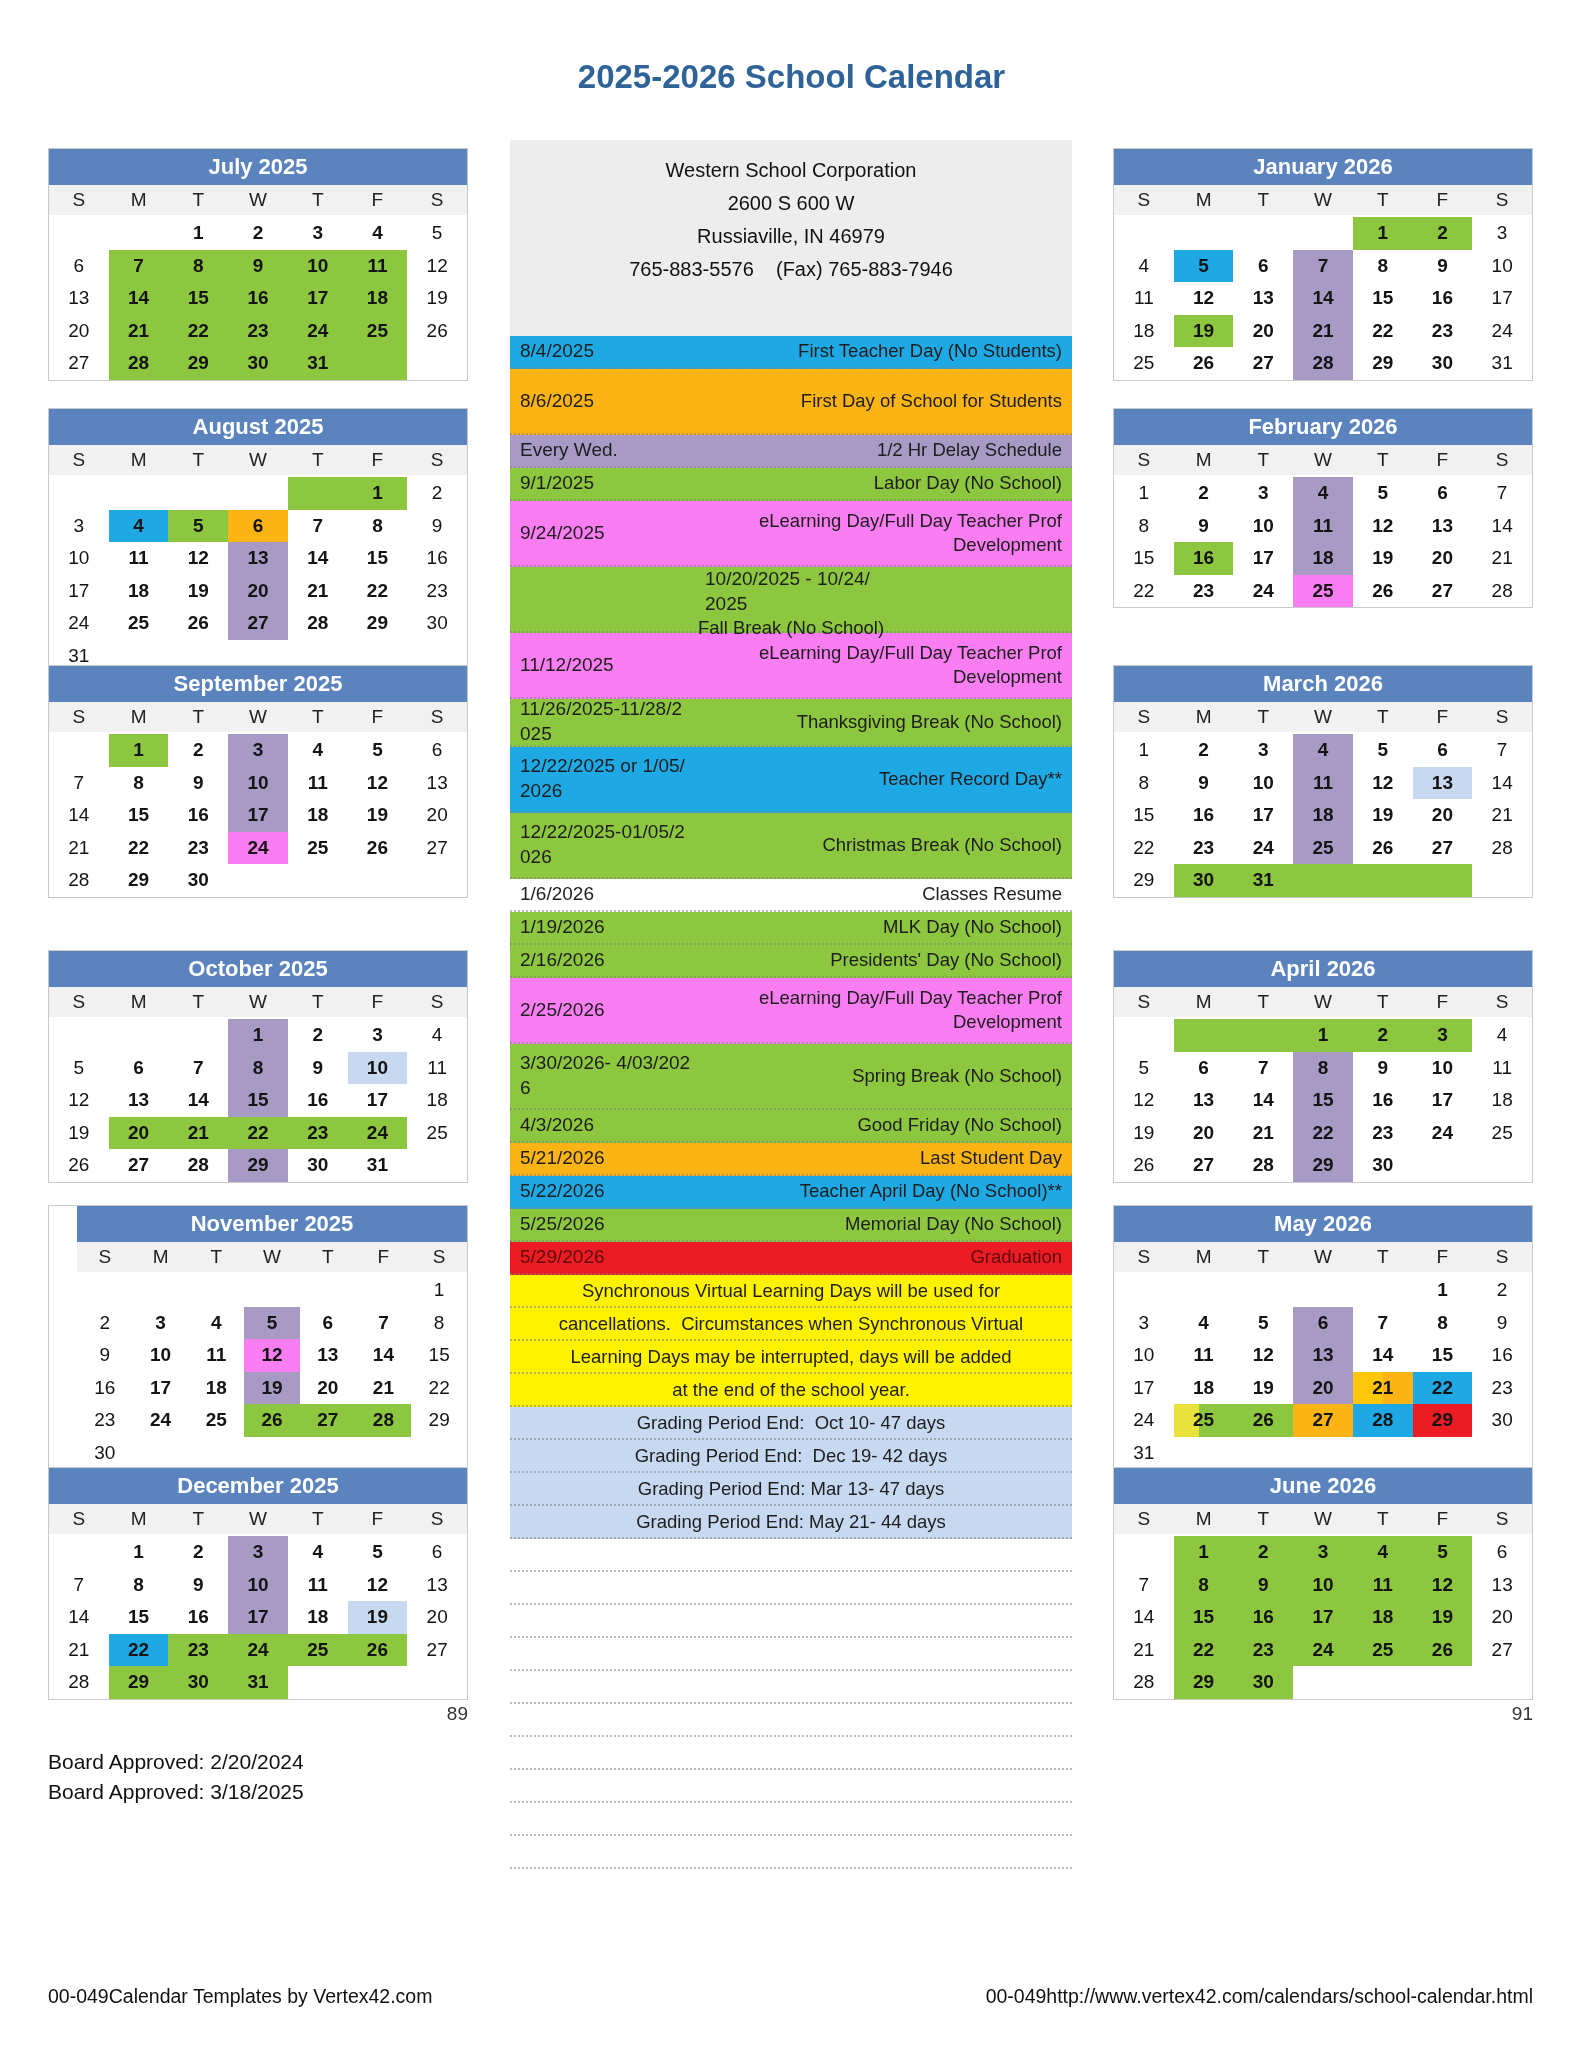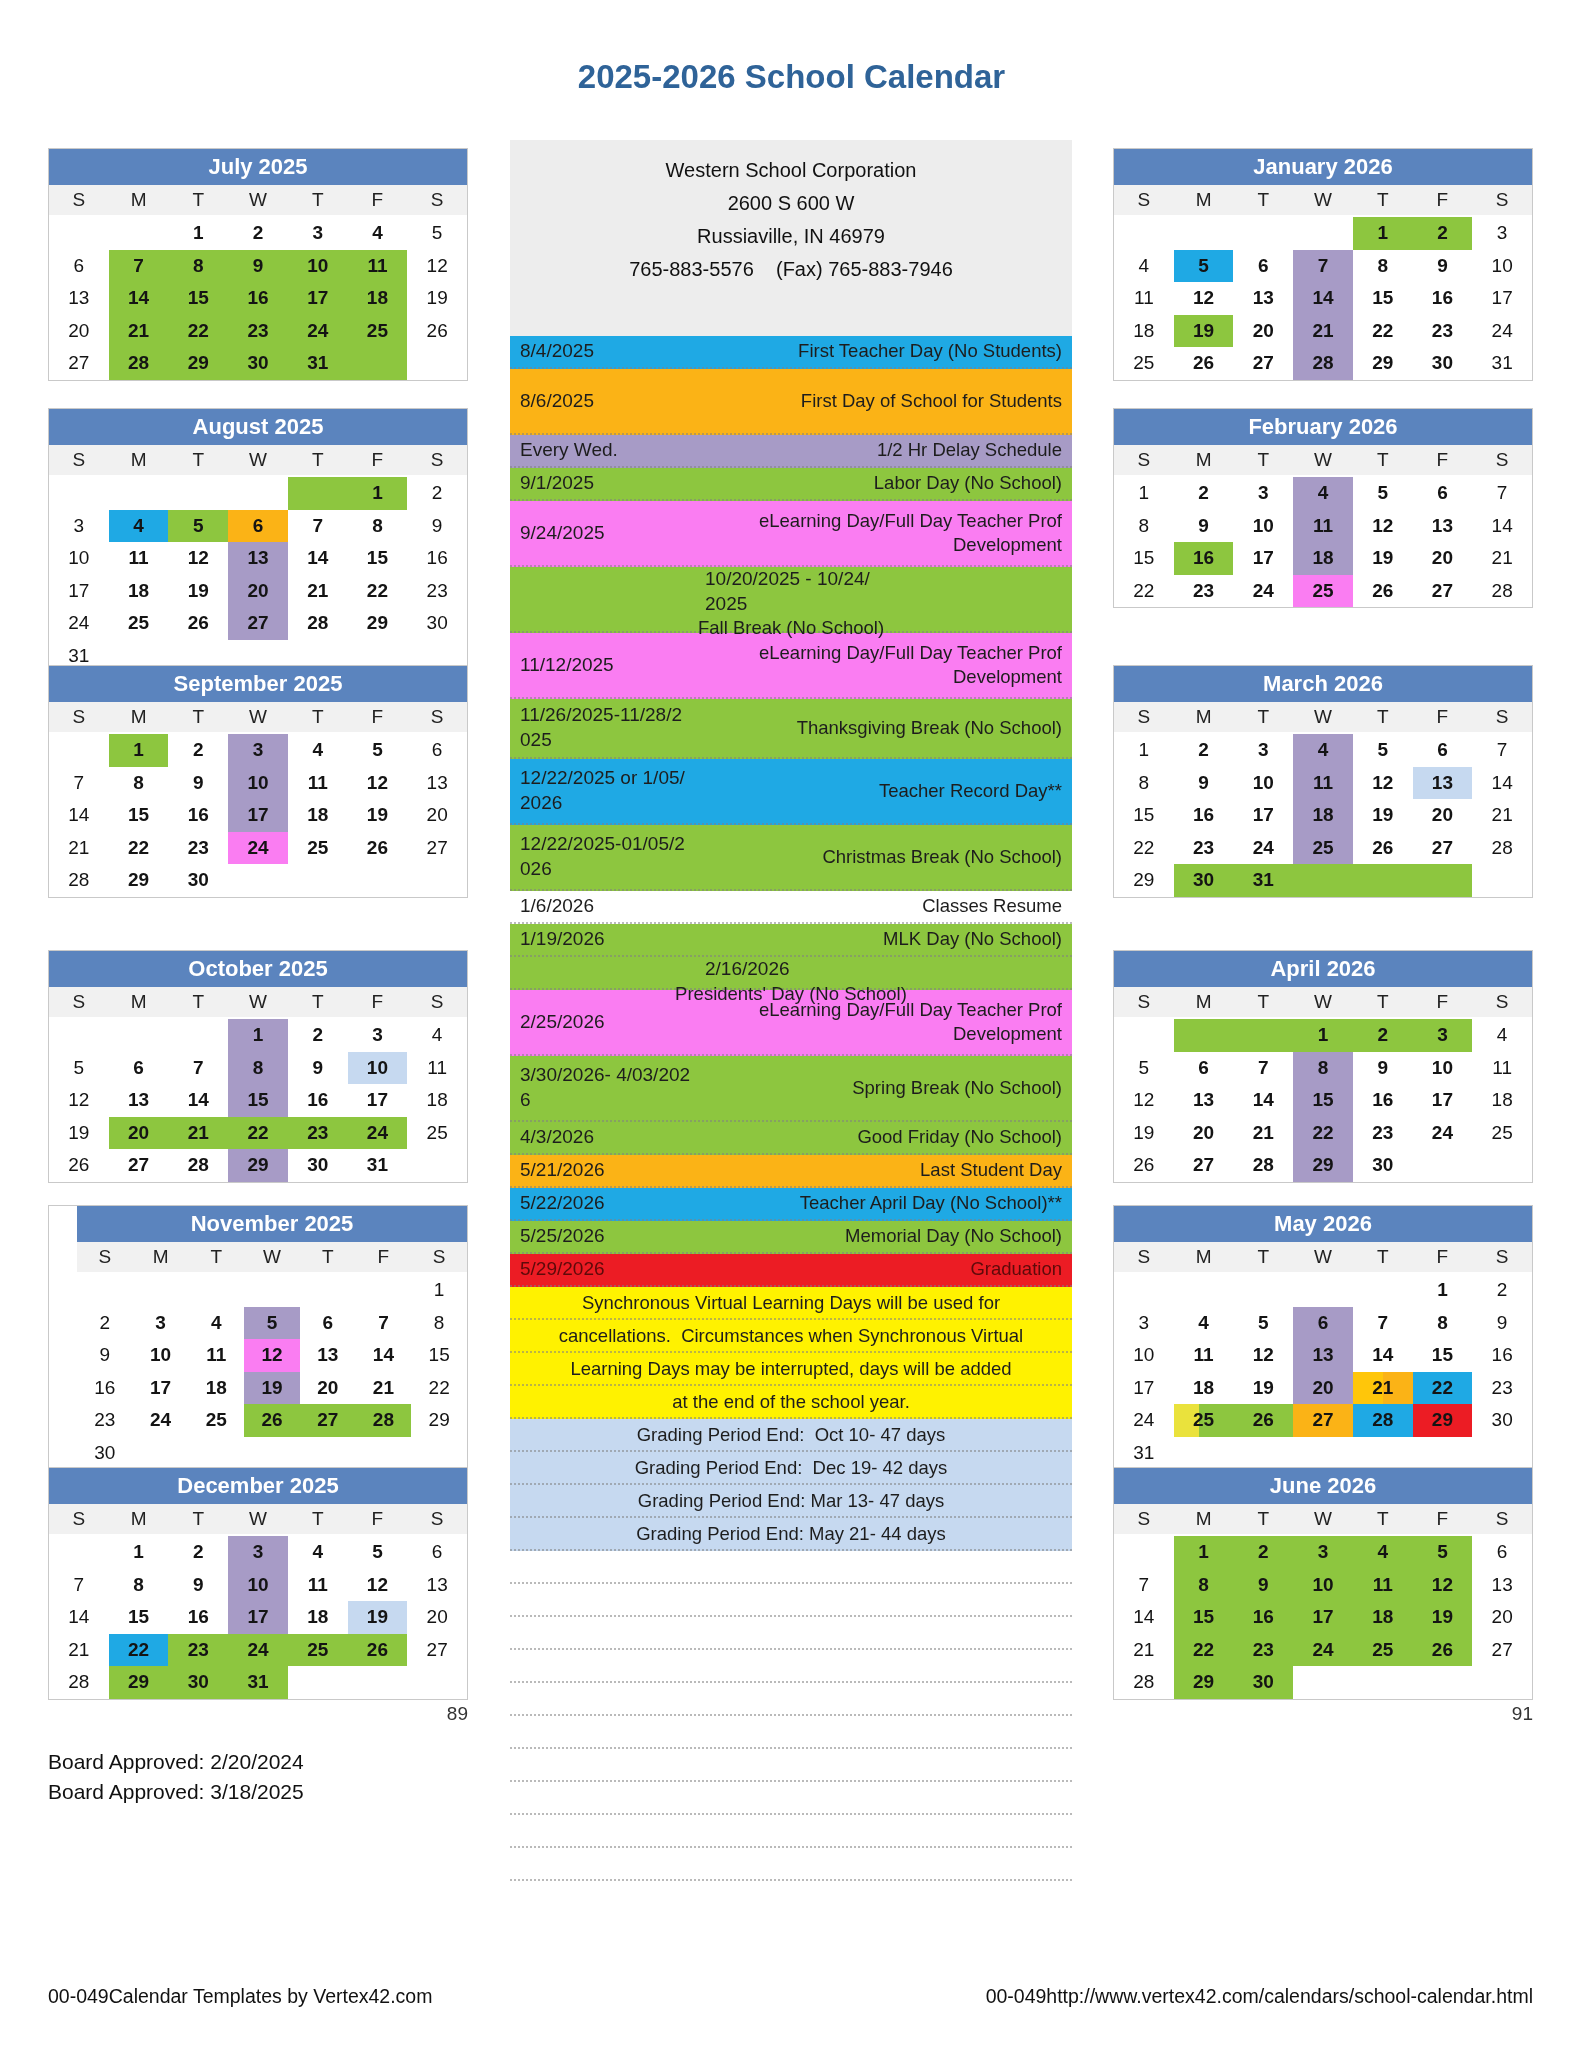--- a/index.html
+++ b/index.html
@@ -83,41 +83,41 @@
         <span class="ev-label">eLearning Day/Full Day Teacher Prof Development</span>
       </div>
       <div class="ev bg-green" style="height: 66px; flex-direction: column;">
         <span class="ev-date">10/20/2025 - 10/24/2025</span>
         <span class="ev-label">Fall Break (No School)</span>
       </div>
       <div class="ev bg-pink" style="height: 66px;">
         <span class="ev-date">11/12/2025</span>
         <span class="ev-label">eLearning Day/Full Day Teacher Prof Development</span>
       </div>
-      <div class="ev bg-green" style="height: 60px;">
+      <div class="ev bg-green" style="height: 48px;">
         <span class="ev-date">11/26/2025-11/28/2025</span>
         <span class="ev-label">Thanksgiving Break (No School)</span>
       </div>
       <div class="ev bg-cyan" style="height: 66px;">
         <span class="ev-date">12/22/2025 or 1/05/2026</span>
         <span class="ev-label">Teacher Record Day**</span>
       </div>
       <div class="ev bg-green" style="height: 66px;">
         <span class="ev-date">12/22/2025-01/05/2026</span>
         <span class="ev-label">Christmas Break (No School)</span>
       </div>
       <div class="ev bg-white" style="height: 33px;">
         <span class="ev-date">1/6/2026</span>
         <span class="ev-label">Classes Resume</span>
       </div>
       <div class="ev bg-green" style="height: 33px;">
         <span class="ev-date">1/19/2026</span>
         <span class="ev-label">MLK Day (No School)</span>
       </div>
-      <div class="ev bg-green" style="height: 33px; flex-direction: column;">
+      <div class="ev bg-green" style="height: 33px;">
         <span class="ev-date">2/16/2026</span>
         <span class="ev-label">Presidents' Day (No School)</span>
       </div>
       <div class="ev bg-pink" style="height: 66px;">
         <span class="ev-date">2/25/2026</span>
         <span class="ev-label">eLearning Day/Full Day Teacher Prof Development</span>
       </div>
       <div class="ev bg-green" style="height: 66px;">
         <span class="ev-date">3/30/2026- 4/03/2026</span>
         <span class="ev-label">Spring Break (No School)</span>

